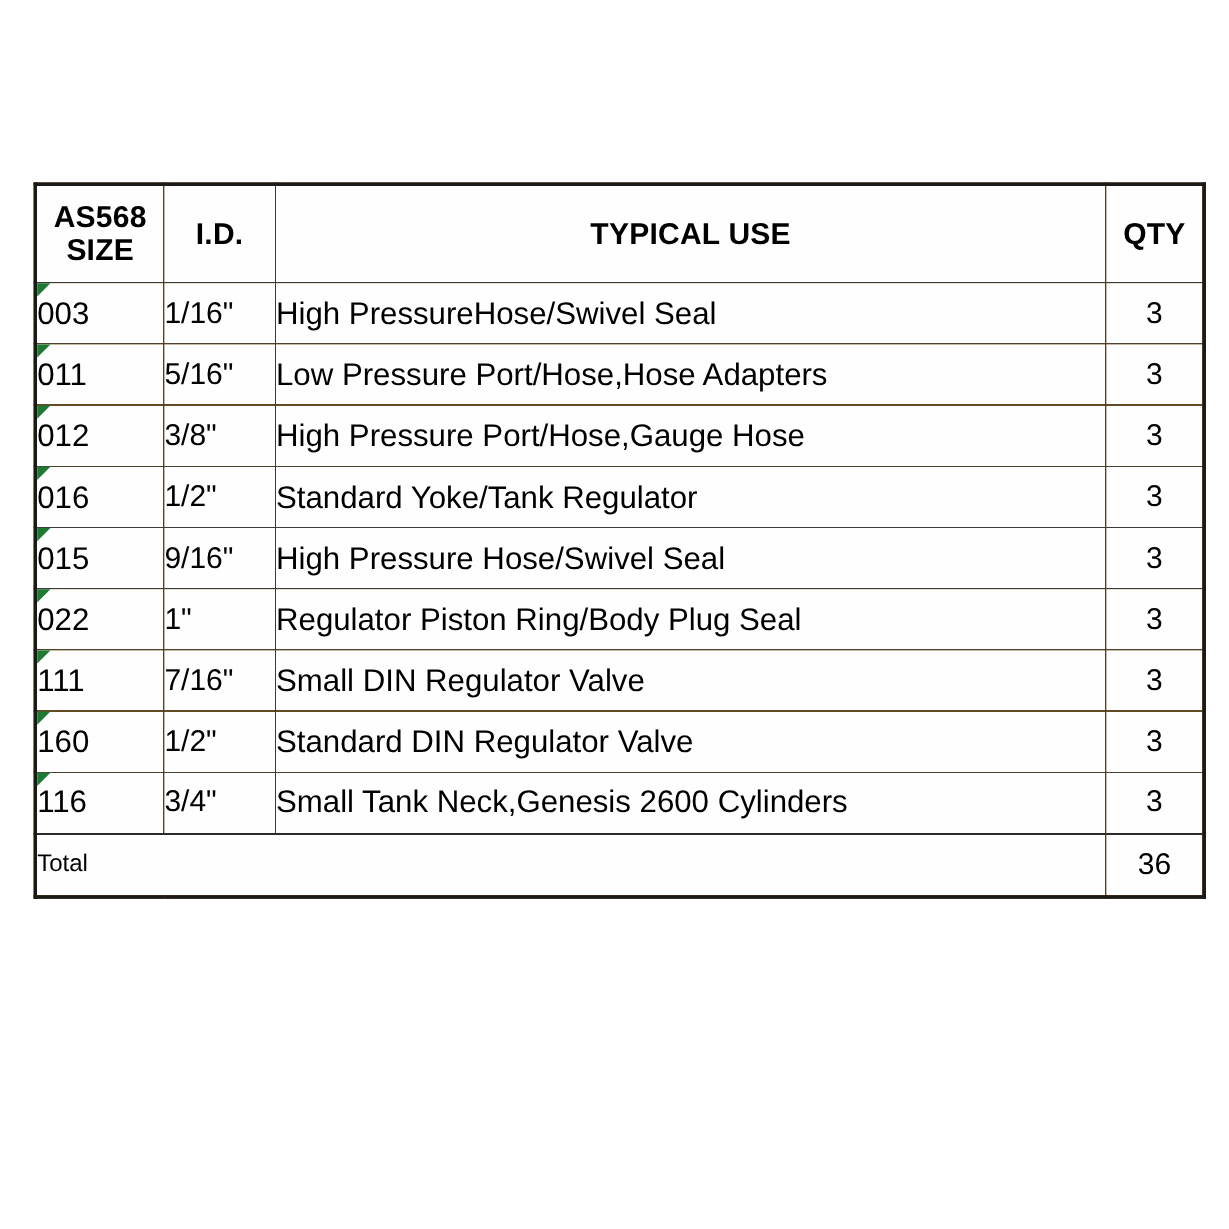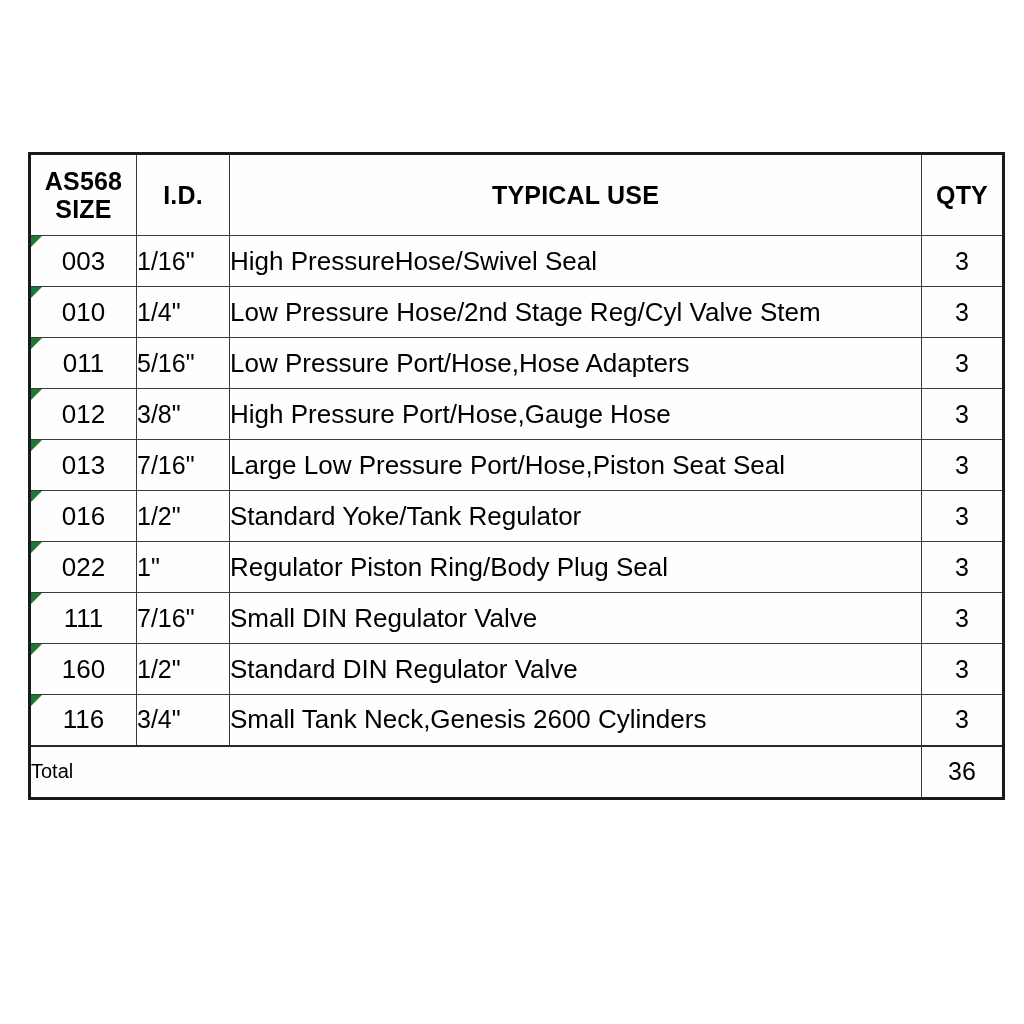--- a/index.html
+++ b/index.html
@@ -69,21 +69,20 @@
   }
   th.h-size { font-size: 24px; }
   th.h-id   { font-size: 25px; }
   th.h-use  { font-size: 27px; letter-spacing: 0.5px; }
   th.h-qty  { font-size: 25px; }
 
   
   tr.data-row { height: 51px; }
 
   td.cell-size {
-    text-align: center;
     font-size: 26px;
     padding-right: 10px;
   }
   td.cell-id {
     text-align: left;
     font-size: 25px;
     padding-left: 8px;
   }
   td.cell-use {
     text-align: left;
@@ -152,47 +151,41 @@
       </thead>
 
       <tbody id="table-body">
           <tr class="data-row">
             <td class="cell-size"><span class="flag-triangle"></span><span>003</span></td>
             <td class="cell-id">1/16"</td>
             <td class="cell-use">High PressureHose/Swivel Seal</td>
             <td class="cell-qty">3</td>
           </tr>
           <tr class="data-row">
-            <td class="cell-size"><span class="flag-triangle"></span><span>010</span></td>
-            <td class="cell-id">1/4"</td>
-            <td class="cell-use">Low Pressure Hose/2nd Stage Reg/Cyl Valve Stem</td>
-            <td class="cell-qty">3</td>
-          </tr>
-          <tr class="data-row">
             <td class="cell-size"><span class="flag-triangle"></span><span>011</span></td>
             <td class="cell-id">5/16"</td>
             <td class="cell-use">Low Pressure Port/Hose,Hose Adapters</td>
             <td class="cell-qty">3</td>
           </tr>
           <tr class="data-row">
             <td class="cell-size"><span class="flag-triangle"></span><span>012</span></td>
             <td class="cell-id">3/8"</td>
             <td class="cell-use">High Pressure Port/Hose,Gauge Hose</td>
             <td class="cell-qty">3</td>
           </tr>
           <tr class="data-row">
-            <td class="cell-size"><span class="flag-triangle"></span><span>013</span></td>
-            <td class="cell-id">7/16"</td>
-            <td class="cell-use">Large Low Pressure Port/Hose,Piston Seat Seal</td>
-            <td class="cell-qty">3</td>
-          </tr>
-          <tr class="data-row">
             <td class="cell-size"><span class="flag-triangle"></span><span>016</span></td>
             <td class="cell-id">1/2"</td>
             <td class="cell-use">Standard Yoke/Tank Regulator</td>
+            <td class="cell-qty">3</td>
+          </tr>
+          <tr class="data-row">
+            <td class="cell-size"><span class="flag-triangle"></span><span>015</span></td>
+            <td class="cell-id">9/16"</td>
+            <td class="cell-use">High Pressure Hose/Swivel Seal</td>
             <td class="cell-qty">3</td>
           </tr>
           <tr class="data-row">
             <td class="cell-size"><span class="flag-triangle"></span><span>022</span></td>
             <td class="cell-id">1"</td>
             <td class="cell-use">Regulator Piston Ring/Body Plug Seal</td>
             <td class="cell-qty">3</td>
           </tr>
           <tr class="data-row">
             <td class="cell-size"><span class="flag-triangle"></span><span>111</span></td>

